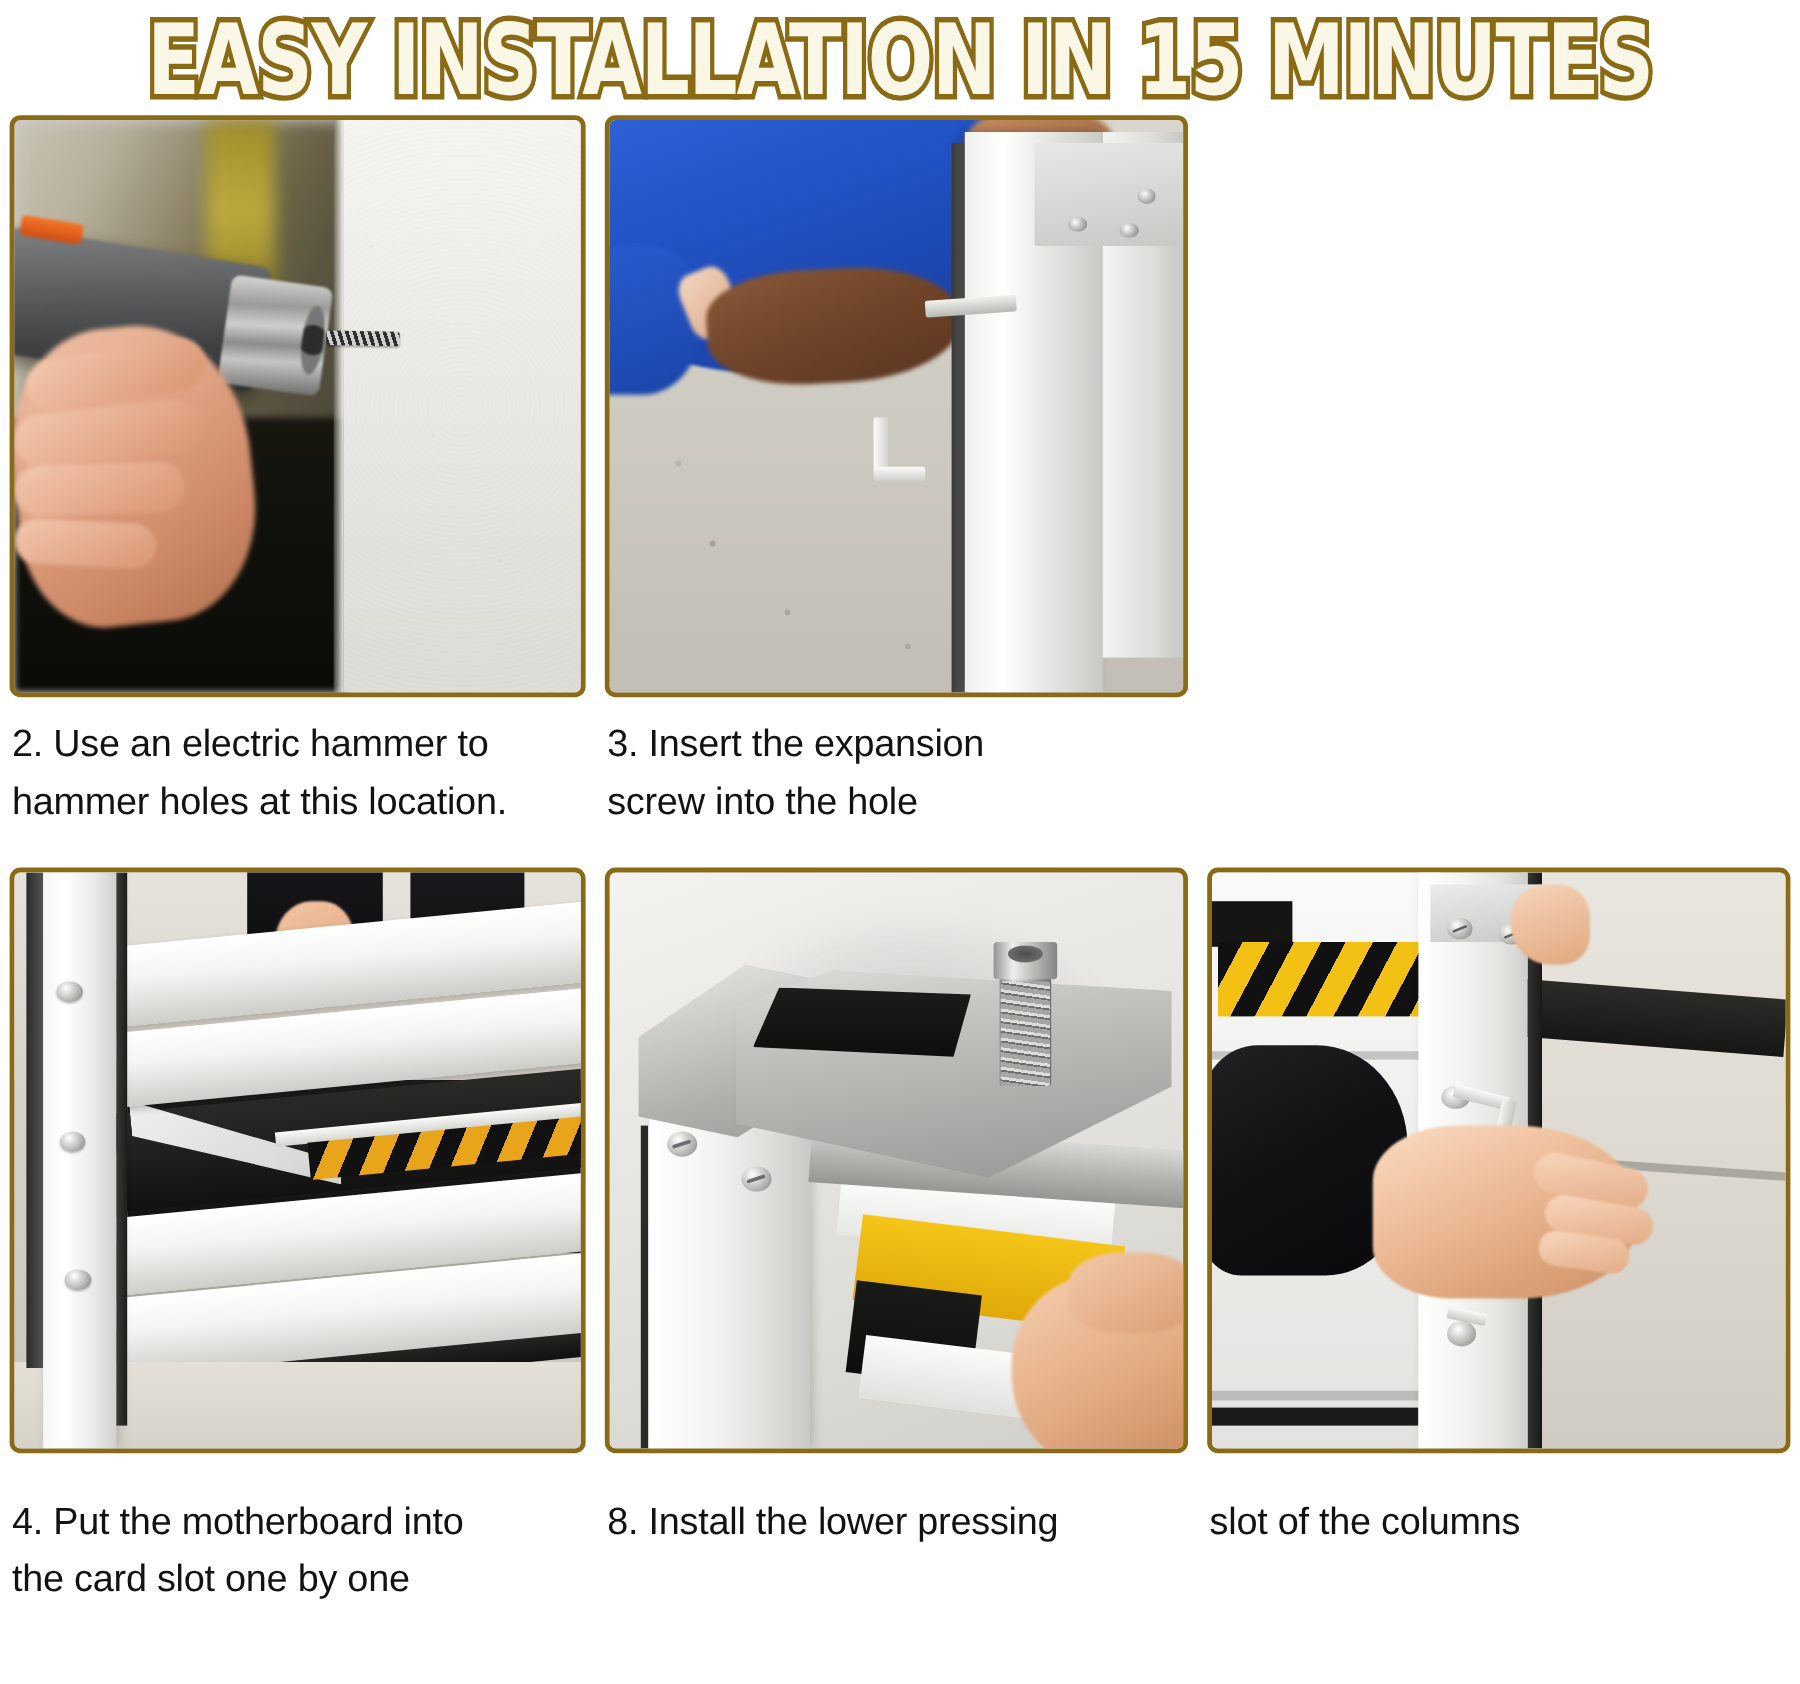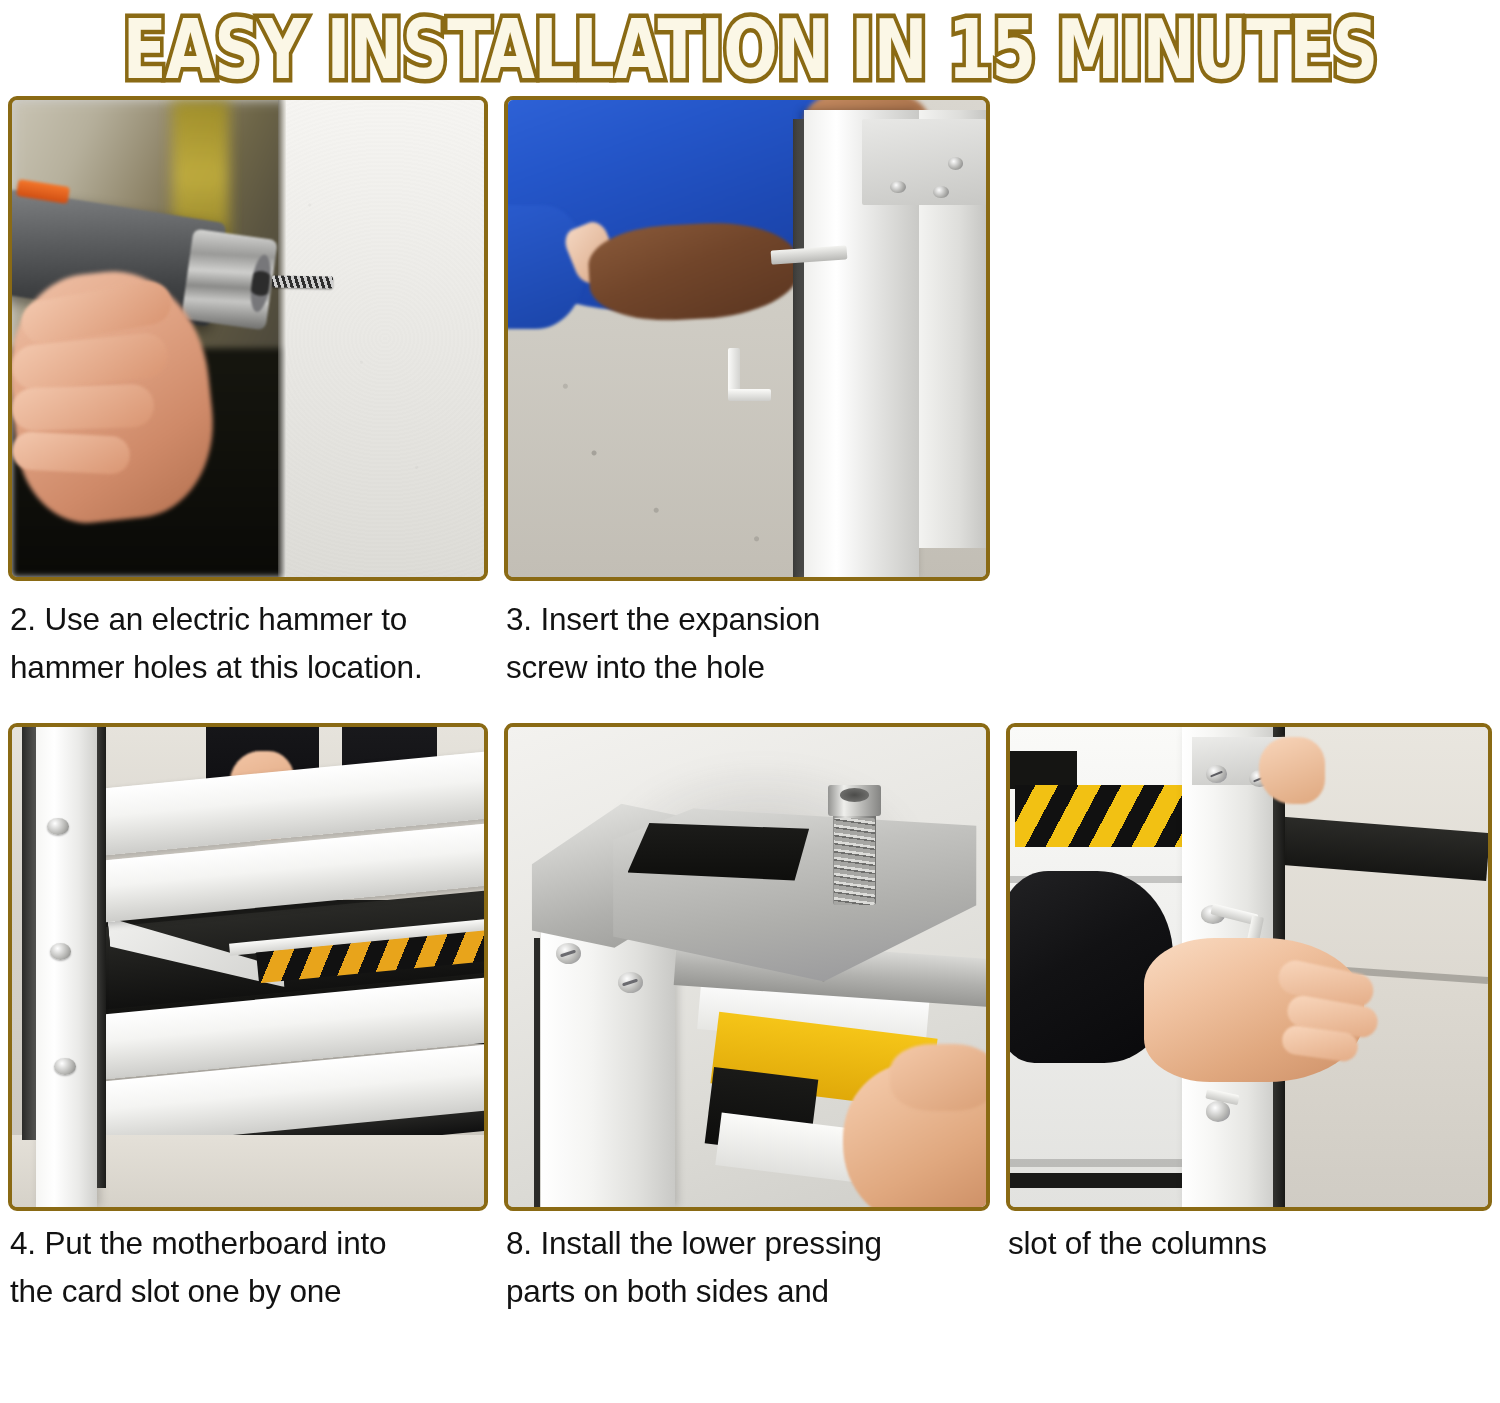--- a/index.html
+++ b/index.html
@@ -56,21 +56,21 @@
   .row2 .photo{height:488px;}
   .caption{
     font-size:31.5px;
     line-height:48px;
     color:#121212;
     padding:14px 2px 0 2px;
     font-weight:400;
     letter-spacing:-0.2px;
   }
   .row1 .caption{height:128px;}
-  .row2 .caption{padding-top:8px;}
+  .row2 .caption{padding-top:32px;}
 
   .scene{position:absolute;inset:0;overflow:hidden;}
 
   
   .p1-bg{
     position:absolute;inset:0;
     background:
       linear-gradient(118deg, rgba(200,200,205,.55) 0 6%, rgba(255,255,255,0) 10% 24%, rgba(196,196,202,.5) 27%, rgba(255,255,255,0) 31% 46%, rgba(205,205,210,.45) 50%, rgba(255,255,255,0) 54% 70%, rgba(198,198,204,.5) 74%, rgba(255,255,255,0) 78% 100%),
       linear-gradient(62deg, rgba(190,190,196,.42) 0 4%, rgba(255,255,255,0) 9% 28%, rgba(200,200,206,.4) 33%, rgba(255,255,255,0) 38% 62%, rgba(193,193,199,.45) 67%, rgba(255,255,255,0) 72% 100%),
       linear-gradient(180deg,#f2f2f2 0%,#e9e9ea 55%,#dcdcde 100%);
@@ -757,21 +757,20 @@
         <div class="p5-capscrew p5-cs2"></div>
         <div class="p5-plate"></div>
         <div class="p5-slot"></div>
         <div class="p5-bolt"></div>
         <div class="p5-threads"></div>
         <div class="p5-bolthead"></div>
       </div>
     </div>
     <div class="caption">
       <div>8. Install the lower pressing</div>
-      <div>parts on both sides and</div>
     </div>
   </div>
 
   <div class="cell">
     <div class="photo">
       <div class="scene">
         <div class="p6-bg"></div>
         <div class="p6-wallR"></div>
         <div class="p6-skirt"></div>
         <div class="p6-floorline"></div>

